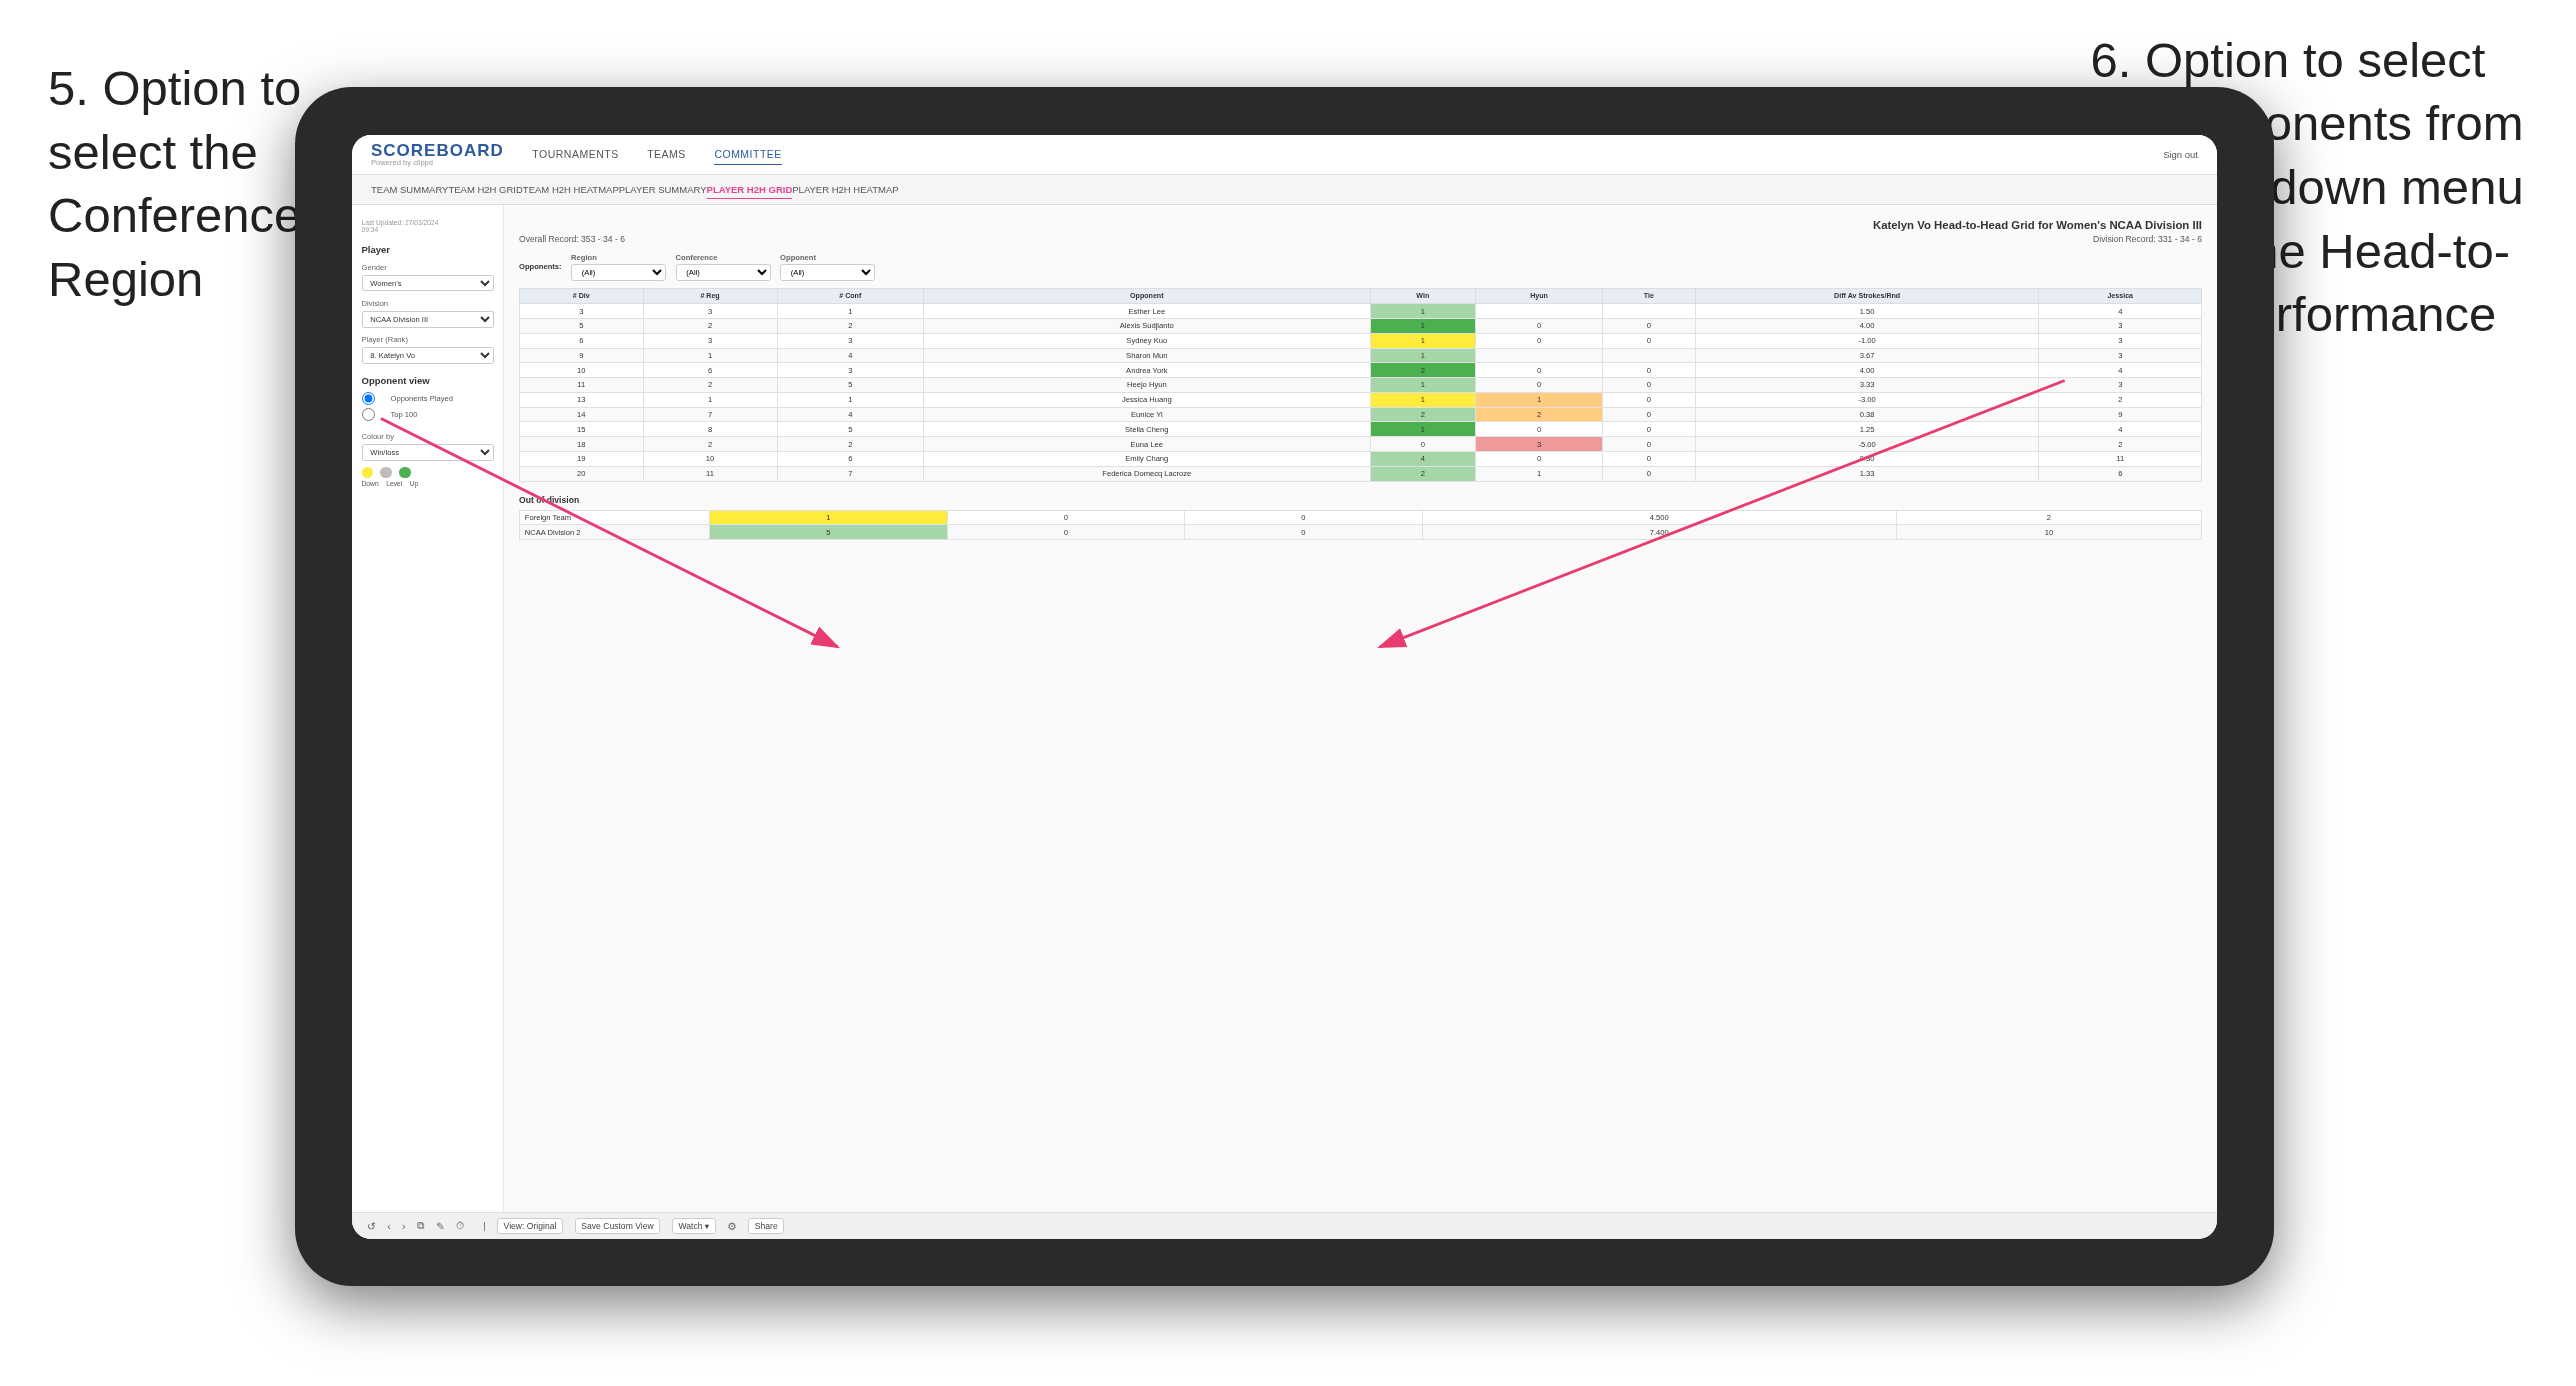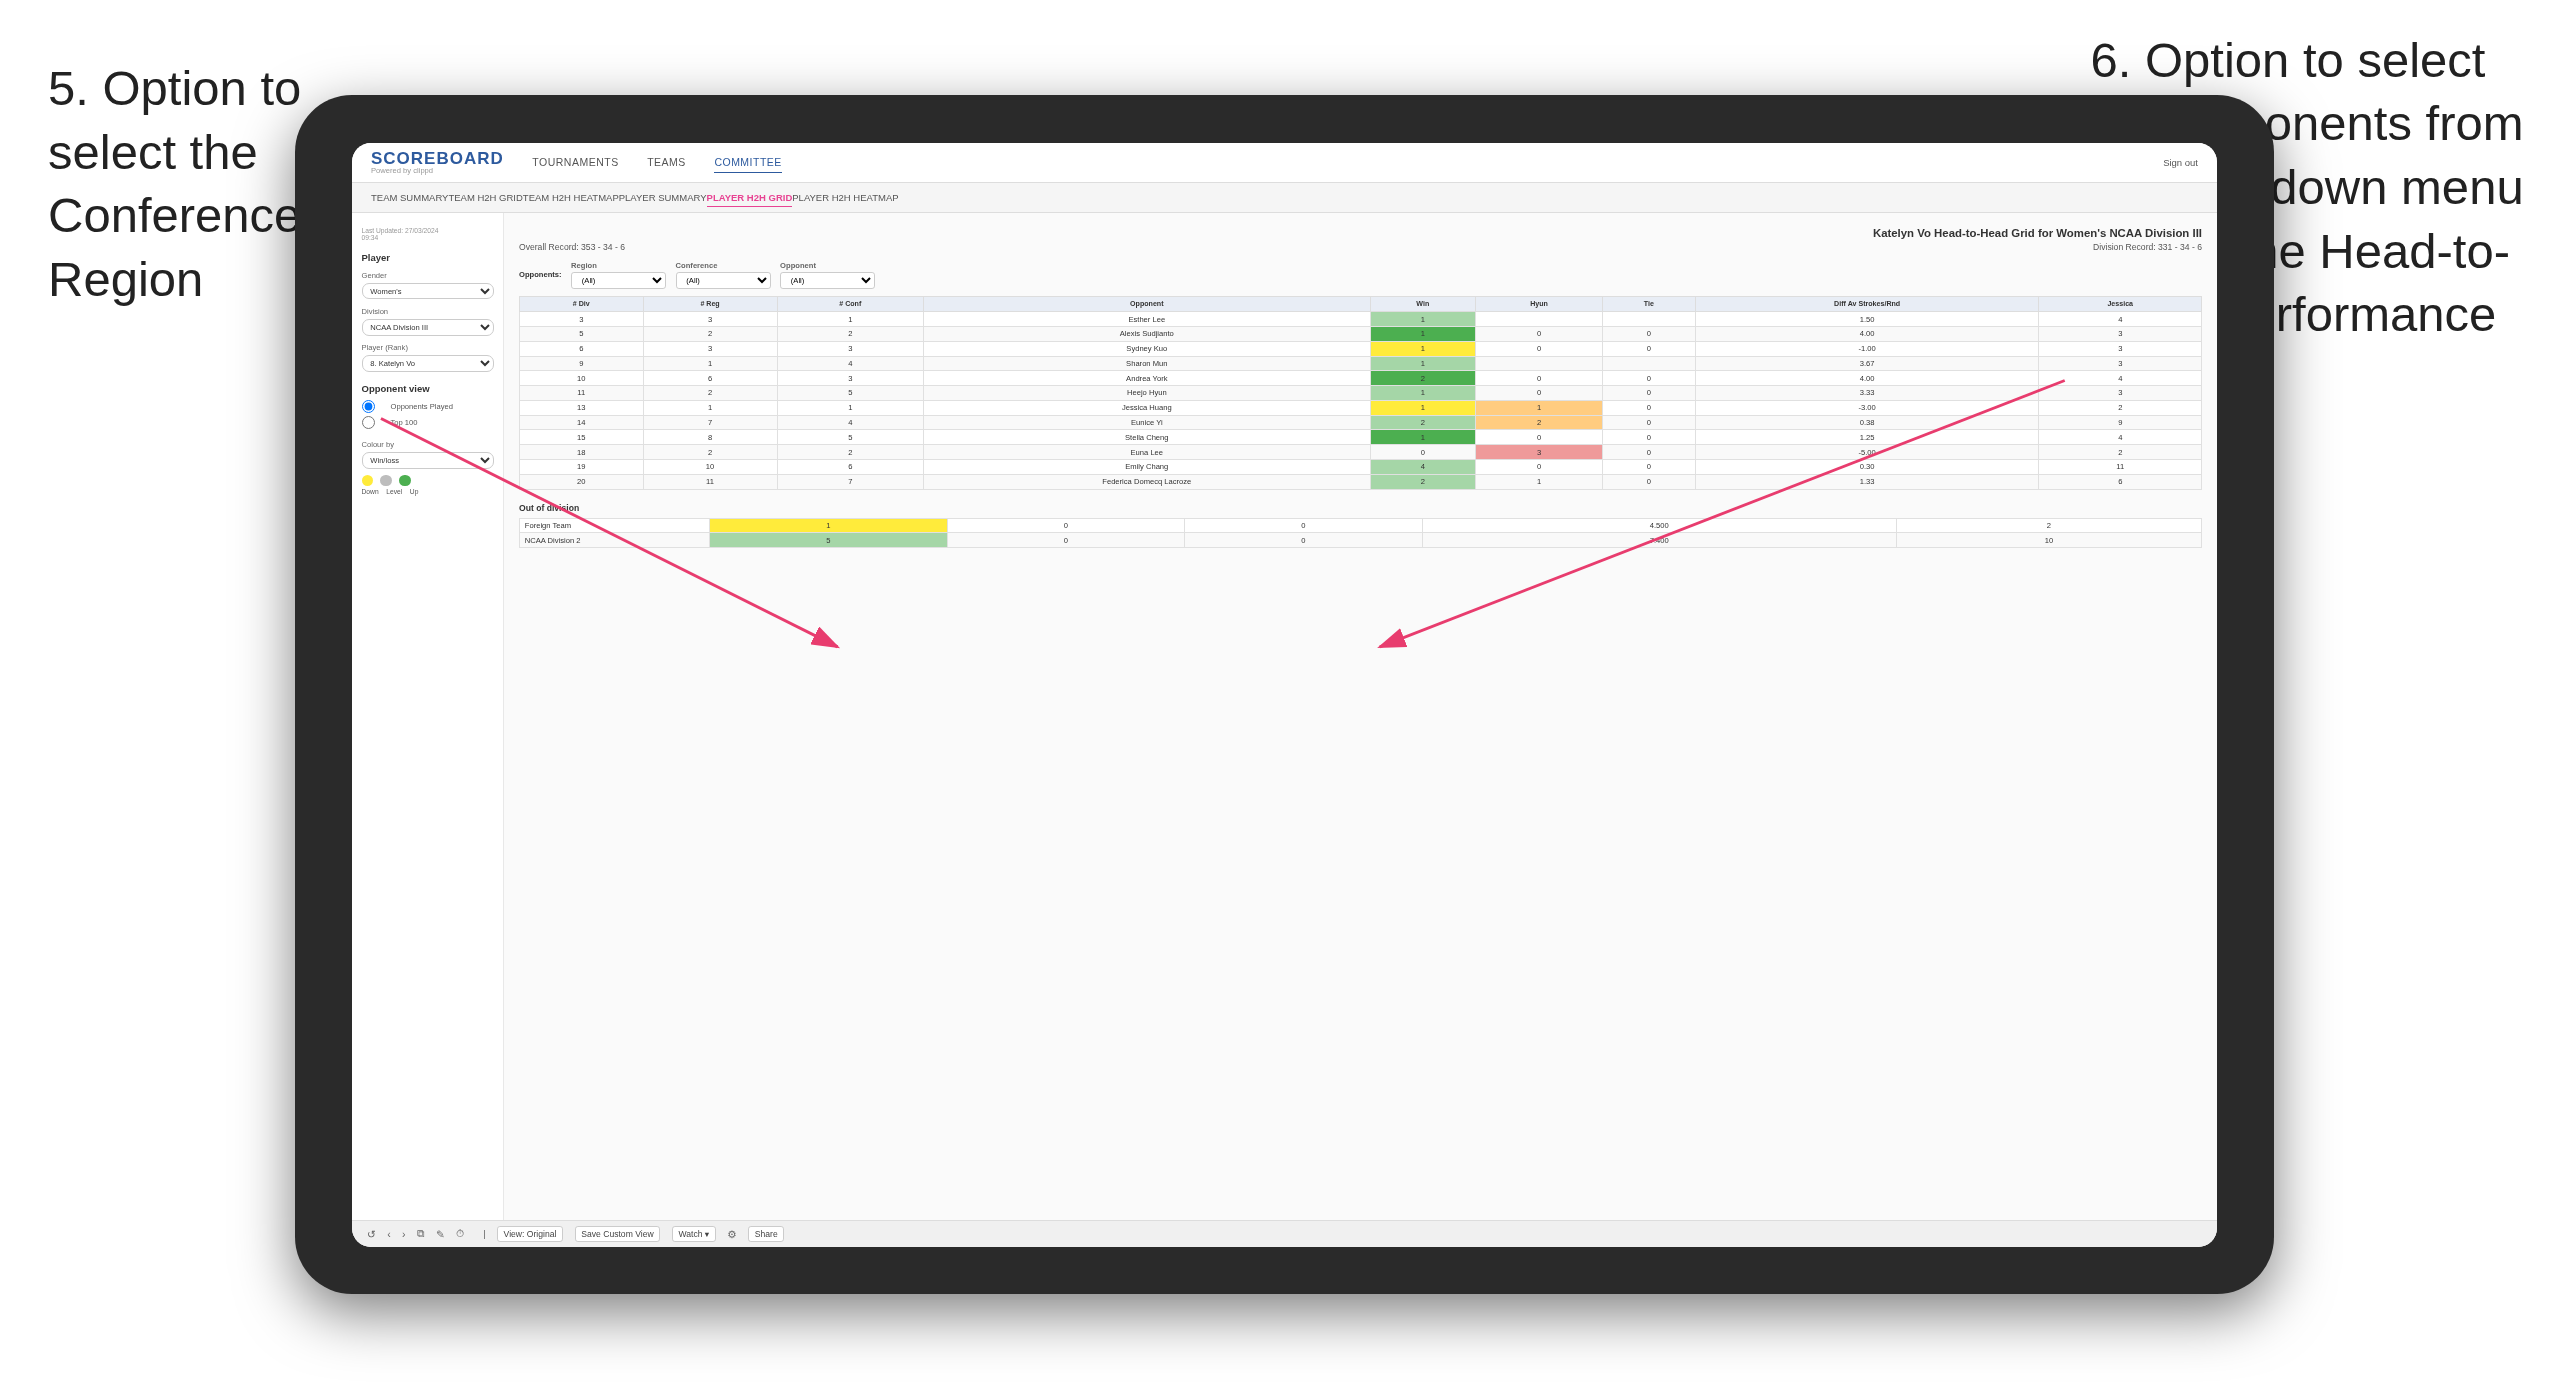--- a/index.html
+++ b/index.html
@@ -32,21 +32,21 @@
       font-weight: 400;
       color: #222;
       line-height: 1.3;
       width: 457px;
     }
 
     
     .tablet-frame {
       position: absolute;
       left: 295px;
-      top: 95px;
+      top: 87px;
       width: 1979px;
       height: 1199px;
       background: #2a2a2a;
       border-radius: 57px;
       box-shadow: 0 19px 57px rgba(0,0,0,0.5);
       display: flex;
       align-items: center;
       justify-content: center;
     }
 
@@ -172,21 +172,21 @@
       color: #666;
       margin-bottom: 2.9px;
       margin-top: 7.6px;
     }
 
     .sidebar-select {
       width: 100%;
       font-size: 7.6px;
       padding: 1.9px 3.8px;
       border: 1px solid #ccc;
-      border-radius: 7px;
+      border-radius: 2px;
       background: #fff;
       color: #333;
     }
 
     .sidebar-radio-group {
       display: flex;
       flex-direction: column;
       gap: 2.9px;
       margin-top: 3.8px;
     }

